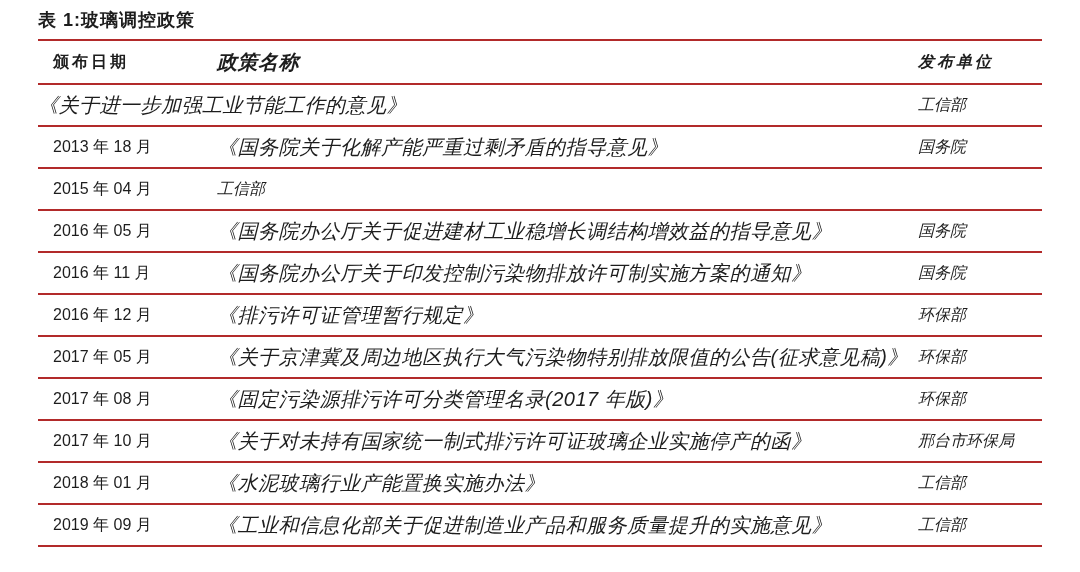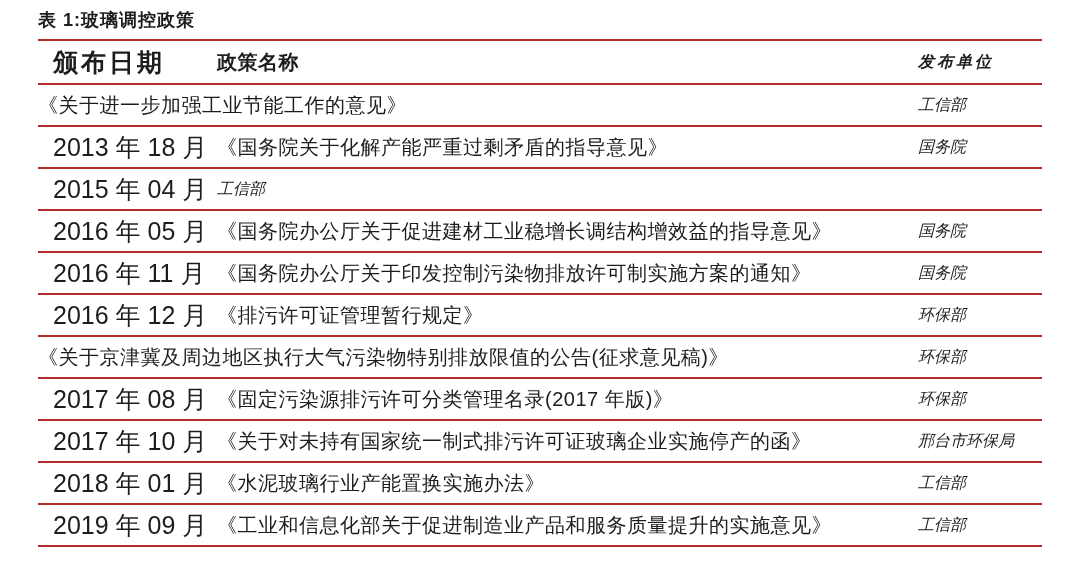--- a/index.html
+++ b/index.html
@@ -27,24 +27,24 @@
     border-bottom:2px solid var(--line-color);
     min-height:40px;
   }
   .tr.header-row{min-height:42px;}
   .header-row .td{
     font-weight:bold;font-size:20px;letter-spacing:3px;
   }
   .td{line-height:1.4;}
   .td.col-date{
     width:164px;flex:0 0 164px;padding-left:15px;
-    font-size:25px;white-space:nowrap;
+    font-size:16px;white-space:nowrap;
   }
   .td.col-policy{
-    flex:1 1 auto;font-size:20px;letter-spacing:0.5px;
+    flex:1 1 auto;font-size:20px;letter-spacing:0.5px;font-style:italic;
   }
   .td.col-publisher{
     width:112px;flex:0 0 112px;padding-right:12px;
     font-size:16px;text-align:justify;font-style:italic;
   }
 </style>
 </head>
 <body>
 
 <div class="page">
@@ -88,20 +88,21 @@
     <div class="td col-publisher">国务院</div>
   </div>
 
   <div class="tr">
     <div class="td col-date">2016 年 12 月</div>
     <div class="td col-policy">《排污许可证管理暂行规定》</div>
     <div class="td col-publisher">环保部</div>
   </div>
 
   <div class="tr">
+    <div class="td col-date">2017 年 05 月</div>
     <div class="td col-policy">《关于京津冀及周边地区执行大气污染物特别排放限值的公告(征求意见稿)》</div>
     <div class="td col-publisher">环保部</div>
   </div>
 
   <div class="tr">
     <div class="td col-date">2017 年 08 月</div>
     <div class="td col-policy">《固定污染源排污许可分类管理名录(2017 年版)》</div>
     <div class="td col-publisher">环保部</div>
   </div>
 

